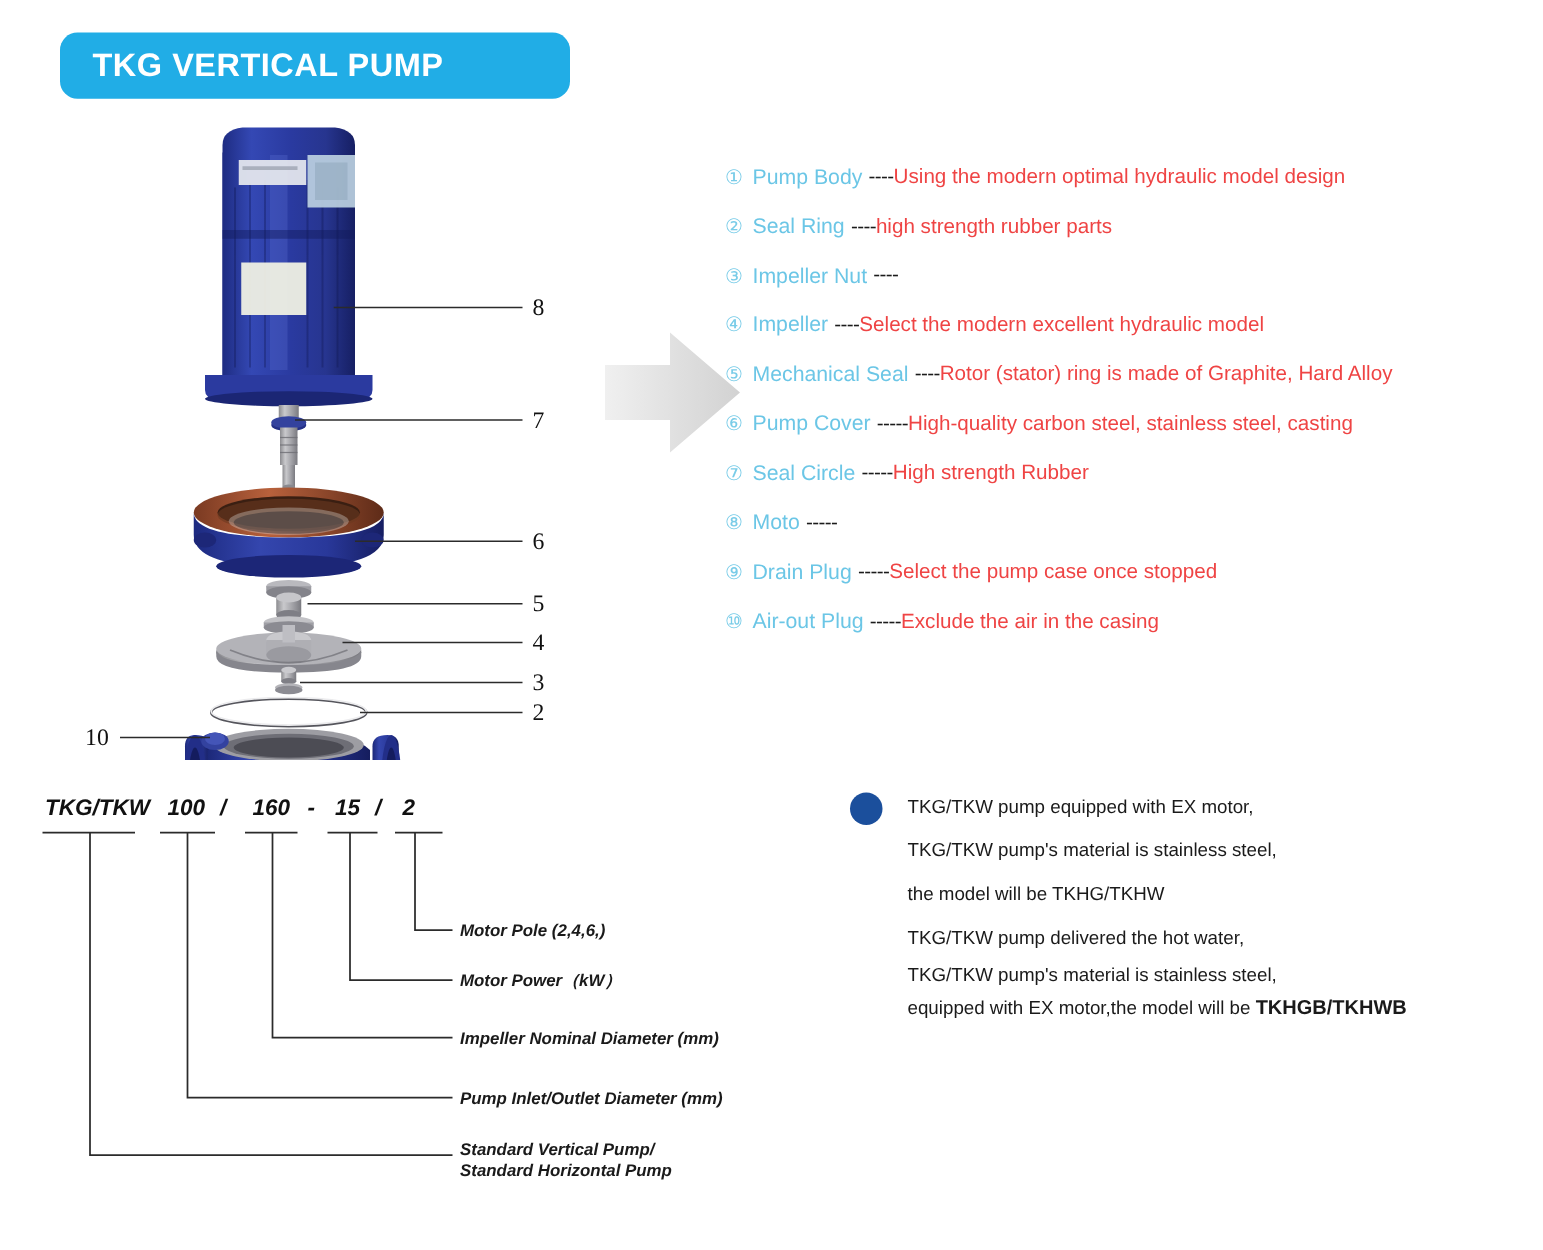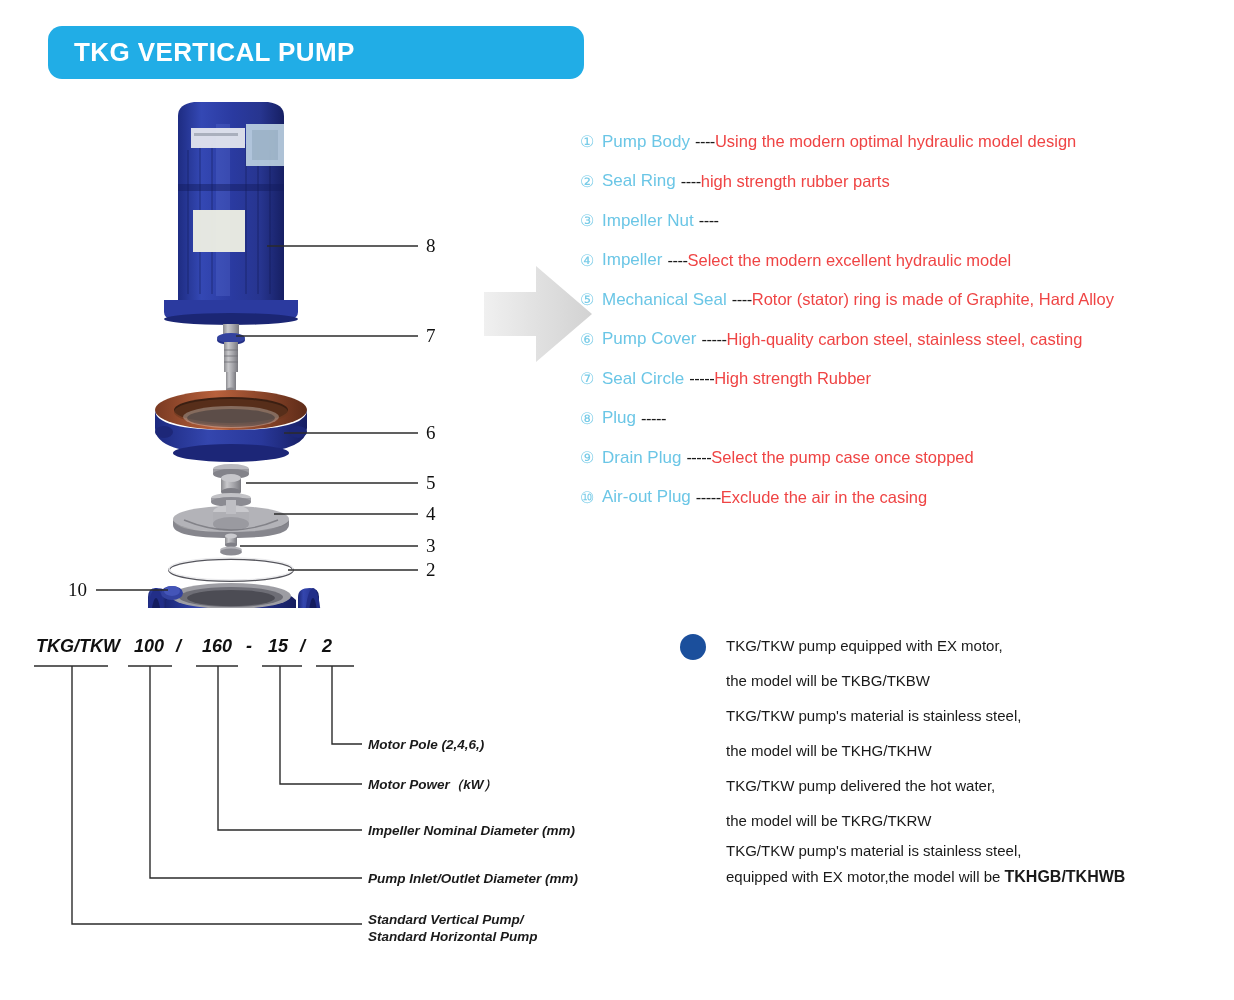--- a/index.html
+++ b/index.html
@@ -15,21 +15,21 @@
     font-family: "Liberation Sans", sans-serif;
     overflow: hidden;
     color: #1a1a1a;
   }
 
   
   #title-banner {
     position: absolute;
     left: 48px;
     top: 26px;
-    width: 536px;
+    width: 408px;
     height: 53px;
     background: #21ADE6;
     border-radius: 14px;
     display: flex;
     align-items: center;
   }
   #title-banner .title-text {
     margin-left: 26px;
     color: #ffffff;
     font-size: 26px;
@@ -399,21 +399,21 @@
     <span class="legend-desc">High-quality carbon steel, stainless steel, casting</span>
   </div>
   <div class="legend-row">
     <span class="legend-num">⑦</span>
     <span class="legend-name">Seal Circle</span>
     <span class="legend-dash">-----</span>
     <span class="legend-desc">High strength Rubber</span>
   </div>
   <div class="legend-row">
     <span class="legend-num">⑧</span>
-    <span class="legend-name">Plug</span>
+    <span class="legend-name">Moto</span>
     <span class="legend-dash">-----</span>
   </div>
   <div class="legend-row">
     <span class="legend-num">⑨</span>
     <span class="legend-name">Drain Plug</span>
     <span class="legend-dash">-----</span>
     <span class="legend-desc">Select the pump case once stopped</span>
   </div>
   <div class="legend-row">
     <span class="legend-num">⑩</span>
@@ -455,22 +455,20 @@
     <text class="leader-label" x="344" y="207">Impeller Nominal Diameter (mm)</text>
     <text class="leader-label" x="344" y="255">Pump Inlet/Outlet Diameter (mm)</text>
     <text class="leader-label" x="344" y="296">Standard Vertical Pump/</text>
     <text class="leader-label" x="344" y="313">Standard Horizontal Pump</text>
   </svg>
 </div>
 
 <div id="variant-notes">
   <div id="variant-bullet"></div>
   <div class="note-line">TKG/TKW pump equipped with EX motor,</div>
-  <div class="note-line">the model will be TKBG/TKBW</div>
   <div class="note-line">TKG/TKW pump's material is stainless steel,</div>
   <div class="note-line">the model will be TKHG/TKHW</div>
   <div class="note-line">TKG/TKW pump delivered the hot water,</div>
-  <div class="note-line">the model will be TKRG/TKRW</div>
   <div class="note-line tight">TKG/TKW pump's material is stainless steel,</div>
   <div class="note-line tight">
     <span>equipped with EX motor,the model will be </span><span class="strong">TKHGB/TKHWB</span>
   </div>
 </div>
 
 </body></html>

